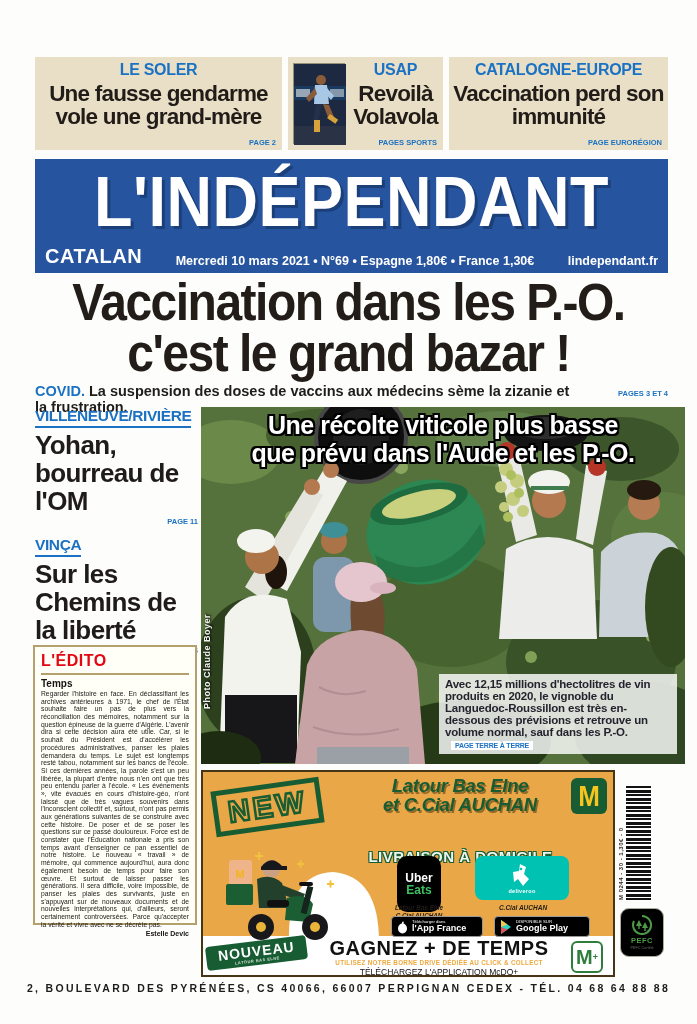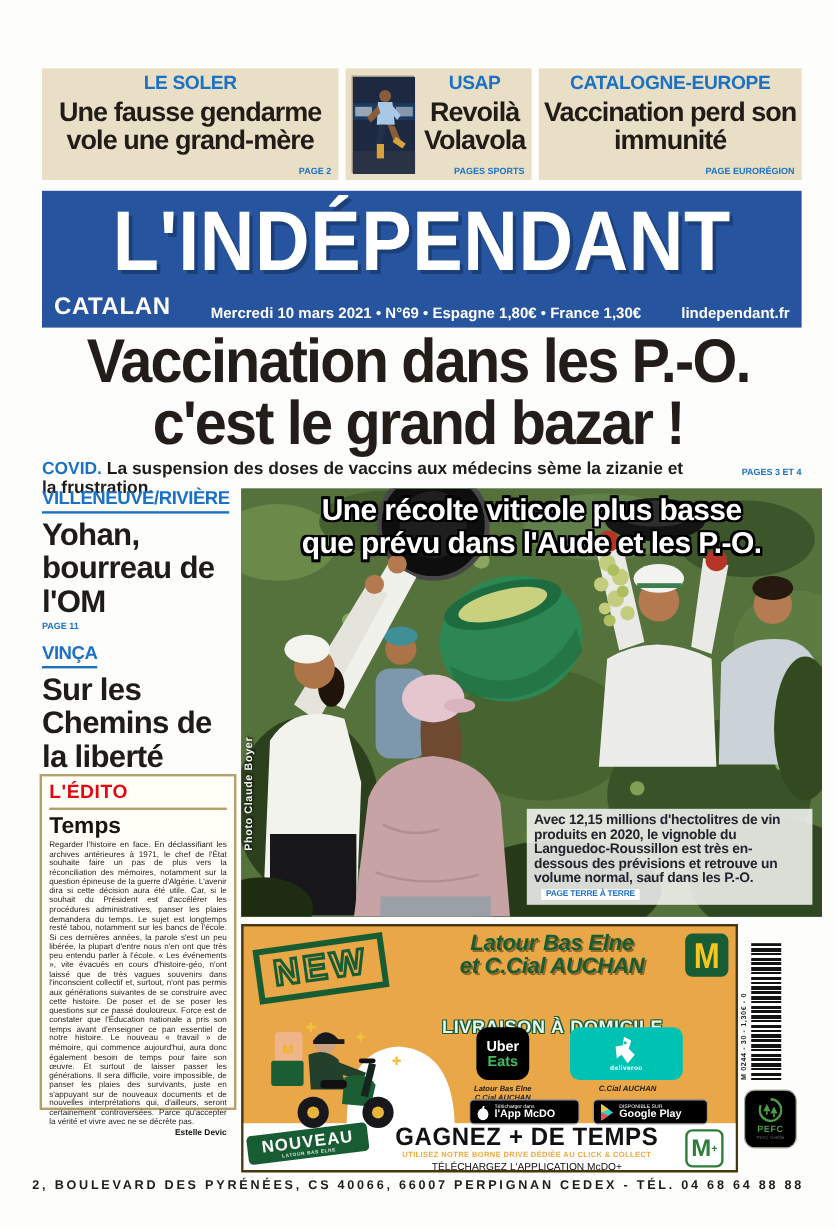--- a/index.html
+++ b/index.html
@@ -29,28 +29,28 @@
   
   .lead-headline { position:absolute; left:0; top:277px; width:697px; text-align:center; color:#221d19; font-weight:bold; font-size:48px; line-height:1.0; letter-spacing:-1.5px; transform:scaleY(1.07); transform-origin:top center; }
   .standfirst { position:absolute; left:35px; top:383px; width:633px; font-size:14.5px; font-weight:bold; color:#1f1d1b; }
   .standfirst .kicker { color:#1b72c4; }
   .standfirst .pages { float:right; font-size:7.5px; color:#1b72c4; margin-top:6px;padding-left:34px; }
 
   
   .sidebar { position:absolute; left:35px; top:407px; width:163px; }
   .sb-kicker { display:inline-block; font-size:15.5px; font-weight:bold; color:#1b72c4; border-bottom:2.5px solid #1b72c4; padding-bottom:1px; letter-spacing:-0.4px; }
   .sb-title { font-size:26px; font-weight:bold; color:#1f1b18; line-height:1.08; letter-spacing:-0.6px; margin-top:3px; }
-  .sb-ref { font-size:7.5px; font-weight:bold; color:#1b72c4; margin-top:2px; }
+  .sb-ref { text-align:right; font-size:7.5px; font-weight:bold; color:#1b72c4; margin-top:2px; }
   .sb-item + .sb-item { margin-top:10px; }
 
   
   .edito { position:absolute; left:33px; top:645px; width:164px; height:280px; background:#fffef7; border:2px solid #b3a06c; padding:5px 6px 3px 6px; }
   .edito-label { font-size:16px; font-weight:bold; color:#e30613; letter-spacing:0.5px; }
   .edito-rule { height:2px; background:#b3a06c; margin:3px 0 3px 0; }
-  .edito-title { font-size:19px; font-weight:bold; color:#161311; }
+  .edito-title { font-size:10px; font-weight:bold; color:#161311; }
   .edito-body { font-size:6.75px; line-height:1.14; color:#1c1a18; text-align:justify; margin-top:1px; }
   .edito-author { text-align:right; font-size:7px; font-weight:bold; color:#161311; margin-top:2px; }
 
   
   .photo { position:absolute; left:201px; top:407px; width:484px; height:357px; overflow:hidden; background:#4d6a36; }
   .photo svg.scene { position:absolute; inset:0; width:100%; height:100%; }
   .photo-headline { position:absolute; top:5px; left:0; right:0; text-align:center; color:#ffffff; font-weight:bold; font-size:25px; line-height:1.1; letter-spacing:-0.5px;
     text-shadow:-2px -2px 0 #000,2px -2px 0 #000,-2px 2px 0 #000,2px 2px 0 #000,0 2px 0 #000,2px 0 0 #000,0 -2px 0 #000,-2px 0 0 #000; }
   .photo-credit { position:absolute; left:1px; bottom:55px; writing-mode:vertical-rl; transform:rotate(180deg); color:#f2f2f2; font-size:9px; font-weight:bold; text-shadow:1px 1px 2px #000; letter-spacing:0.5px; }
   .photo-caption { position:absolute; right:8px; bottom:10px; width:238px; background:rgba(255,255,255,0.82); padding:4px 6px 4px 6px; font-size:11.5px; font-weight:bold; line-height:1.05; color:#23232e; letter-spacing:-0.2px; }
@@ -60,21 +60,21 @@
   .ad { position:absolute; left:201px; top:770px; width:414px; height:207px; background:#e9a748; border:2px solid #473613; }
   .ad-white-strip { position:absolute; left:0; right:0; bottom:0; height:39px; background:#ffffff; }
   .ad-new { position:absolute; left:10px; top:12px; transform:rotate(-8deg); border:5px solid #175c32; padding:1px 10px; }
   .ad-new span { font-size:30px; font-weight:bold; letter-spacing:3px; color:#e9a748; -webkit-text-stroke:2.5px #175c32; }
   .ad-title { position:absolute; left:152px; top:4px; width:210px; text-align:center; font-style:italic; font-weight:bold; font-size:18.5px; line-height:1.05; color:#175c32; letter-spacing:-0.3px; text-shadow:1.5px 1.5px 0 rgba(40,30,5,0.45); }
   .ad-mcd { position:absolute; right:6px; top:6px; width:36px; height:36px; background:#175c32; border-radius:6px; display:flex; align-items:center; justify-content:center; }
   .ad-mcd span { color:#f6c51f; font-size:26px; font-weight:bold; line-height:1; transform:scaleY(1.15); }
   .ad-livraison { position:absolute; left:145px; top:76px; width:225px; text-align:center; font-size:15px; font-weight:bold; letter-spacing:0.5px; color:#ecf6ee;
     text-shadow:-1px -1px 0 #175c32,1px -1px 0 #175c32,-1px 1px 0 #175c32,1px 1px 0 #175c32; }
   .ad-scooter { position:absolute; left:6px; top:80px; width:172px; height:90px; }
-  .badge-uber { position:absolute; left:194px; top:84px; width:44px; height:44px; background:#000; border-radius:10px; display:flex; flex-direction:column; align-items:center; justify-content:center; line-height:1.0; }
+  .badge-uber { position:absolute; left:194px; top:84px; width:44px; height:56px; background:#000; border-radius:10px; display:flex; flex-direction:column; align-items:center; justify-content:center; line-height:1.0; }
   .badge-uber .u1 { color:#fff; font-size:12px; font-weight:bold; }
   .badge-uber .u2 { color:#3fc060; font-size:12px; font-weight:bold; }
   .cap-uber { position:absolute; left:178px; top:132px; width:76px; text-align:center; font-size:6.3px; font-weight:bold; font-style:italic; color:#201c18; line-height:1.2; }
   .badge-deliveroo { position:absolute; left:272px; top:84px; width:94px; height:44px; background:#00c2b3; border-radius:8px; display:flex; flex-direction:column; align-items:center; justify-content:center; }
   .badge-deliveroo .roo-word { color:#fff; font-size:5.5px; font-weight:bold; letter-spacing:0.3px; margin-top:1px; }
   .cap-deliveroo { position:absolute; left:280px; top:132px; width:80px; text-align:center; font-size:6.5px; font-weight:bold; font-style:italic; color:#201c18; }
   .store-badge { position:absolute; top:144px; height:21px; background:#000; border:1px solid #999; border-radius:4px; display:flex; align-items:center; padding:0 5px; gap:4px; color:#fff; }
   .store-badge .txt { display:flex; flex-direction:column; line-height:1.05; }
   .store-badge .small { font-size:4.3px; }
   .store-badge .big { font-size:9px; font-weight:bold; white-space:nowrap; }
@@ -344,21 +344,21 @@
     </div>
     <div class="cap-deliveroo">C.Cial AUCHAN</div>
 
     <div class="store-badge" id="badge-appstore">
       <svg width="11" height="14" viewBox="0 0 11 14">
         <ellipse cx="5.5" cy="8.5" rx="4.5" ry="5" fill="#fff"></ellipse>
         <rect x="5" y="1.5" width="1.6" height="3" rx="0.8" fill="#fff" transform="rotate(18 5.8 3)"></rect>
       </svg>
       <span class="txt">
         <span class="small">Télécharger dans</span>
-        <span class="big">l'App McDO</span>
+        <span class="big">l'App France</span>
       </span>
     </div>
 
     <div class="store-badge" id="badge-gplay">
       <svg width="12" height="14" viewBox="0 0 12 14">
         <polygon points="1,0 11,7 1,14" fill="#2bd4c8"></polygon>
         <polygon points="1,0 7.5,4.5 1,7" fill="#f2c94c"></polygon>
         <polygon points="1,14 7.5,9.5 1,7" fill="#e05656"></polygon>
       </svg>
       <span class="txt">

